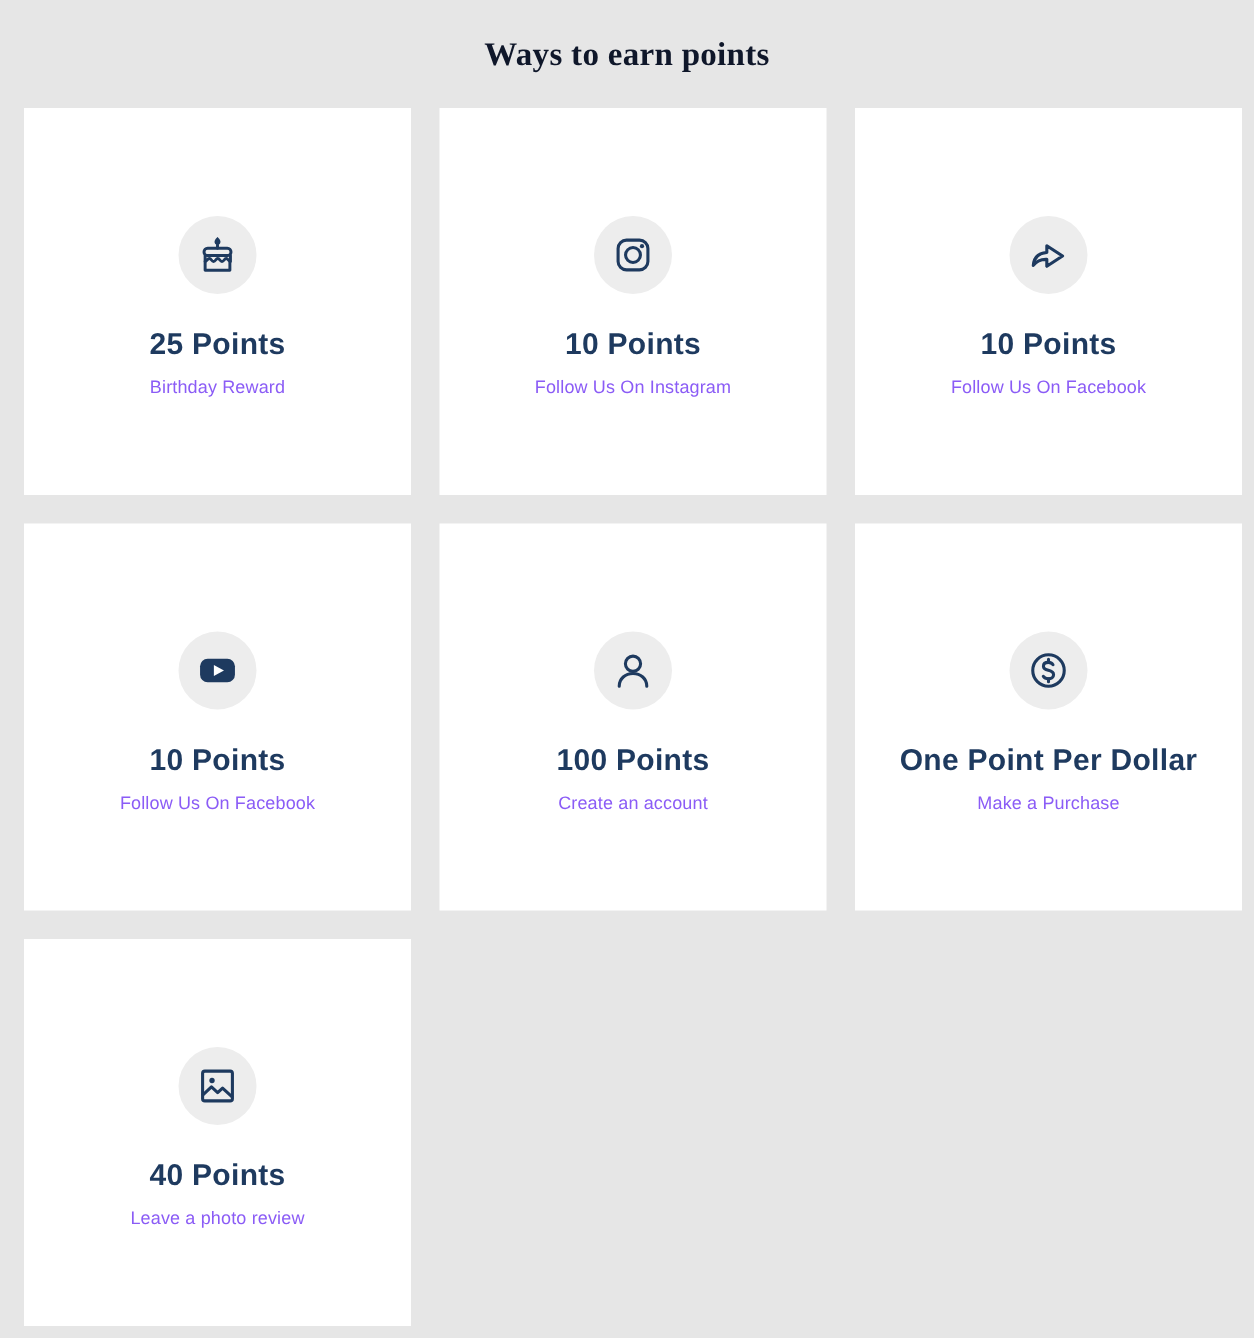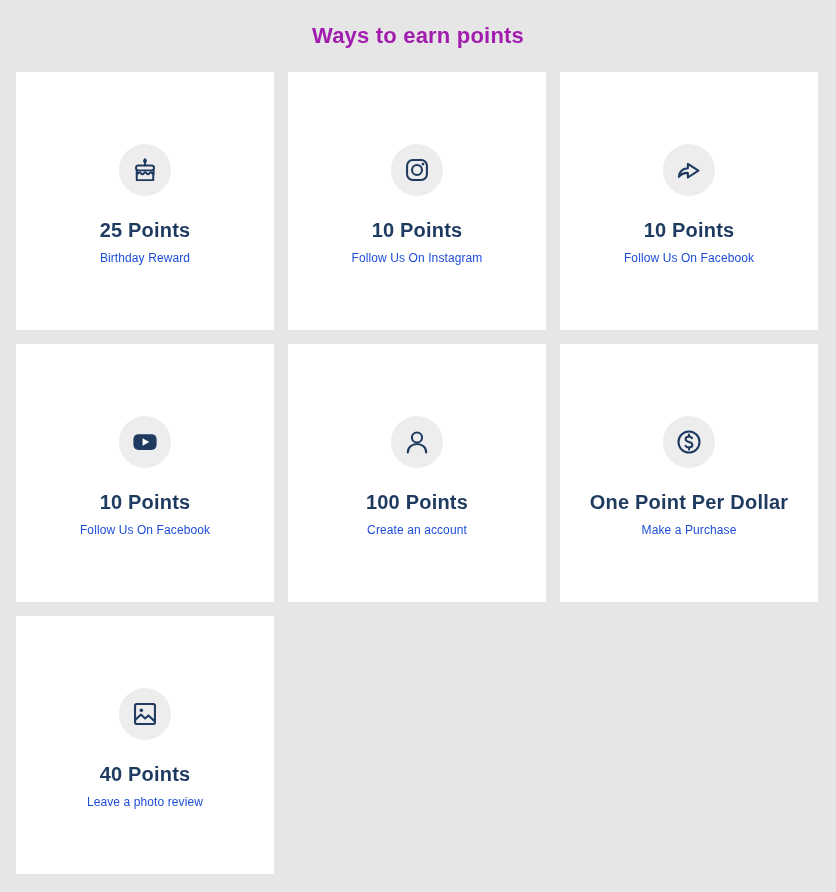--- a/index.html
+++ b/index.html
@@ -17,34 +17,35 @@
 
   .page {
     width: 836px;
     height: 892px;
     position: relative;
     background: #e6e6e6;
   }
 
   .page-title {
     text-align: center;
-    color: #a21caf;
+    color: #0f172a;
     font-size: 22px;
     font-weight: bold;
     letter-spacing: 0.2px;
     padding-top: 22px;
     padding-bottom: 22px;
     line-height: 28px;
+    font-family: Liberation Serif, serif;
   }
 
   .grid {
     display: grid;
     grid-template-columns: repeat(3, 258px);
     grid-template-rows: repeat(3, 258px);
-    gap: 14px;
+    gap: 19px;
     padding: 0 16px;
     justify-content: start;
   }
 
   .card {
     background: #ffffff;
     width: 258px;
     height: 258px;
     display: flex;
     flex-direction: column;
@@ -75,21 +76,21 @@
     letter-spacing: 0.2px;
     line-height: 24px;
     text-align: center;
     white-space: nowrap;
   }
 
   .card-sub {
     margin-top: 8px;
     font-size: 12px;
     font-weight: normal;
-    color: #1d4ed8;
+    color: #8b5cf6;
     letter-spacing: 0.1px;
     line-height: 16px;
     text-align: center;
   }
 </style>
 </head>
 <body>
 
 <div class="page">
 

